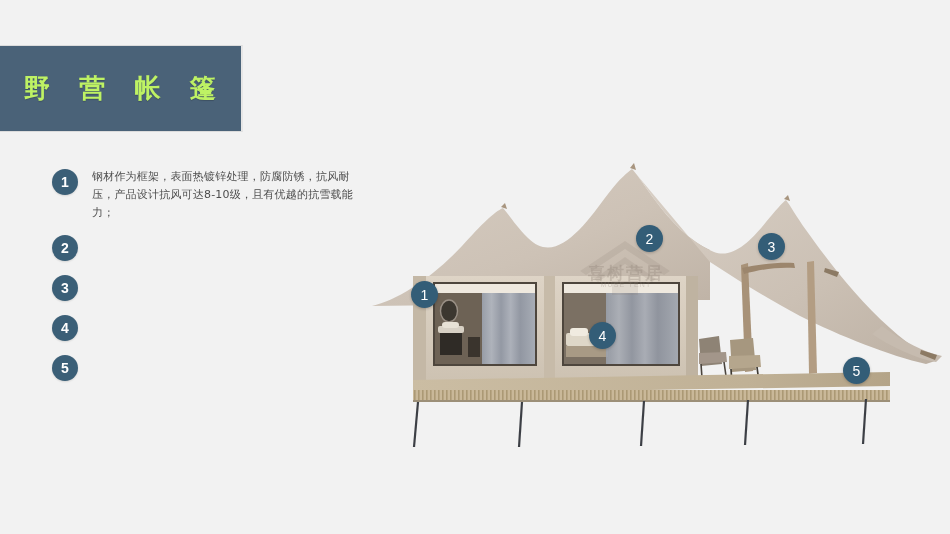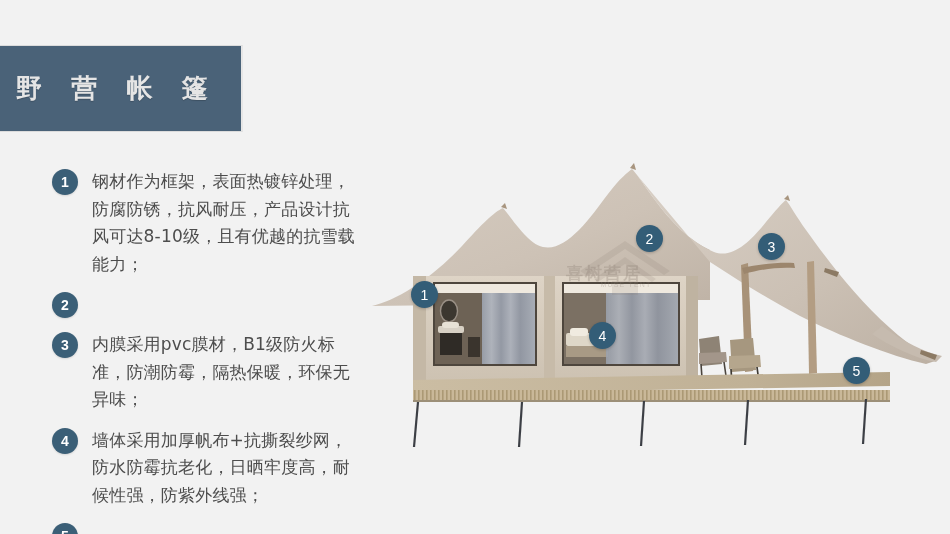--- a/index.html
+++ b/index.html
@@ -16,43 +16,43 @@
   .title-bar{
     position:absolute;left:0;top:45px;width:243px;height:87px;
     background:#4a6278;
     border-top:1px solid #dcdcdc;
     border-right:2px solid #e6e6e6;
     border-bottom:1px solid #dcdcdc;
     box-sizing:border-box;
     display:flex;align-items:center;
   }
   .title-text{
-    color:#e5e5e5;font-size:26px;font-weight:bold;
-    letter-spacing:11px;margin-left:16px;
+    color:#bef264;font-size:26px;font-weight:bold;
+    letter-spacing:11px;margin-left:24px;
     text-shadow:0 1px 1px rgba(0,0,0,.18);
     white-space:nowrap;
   }
 
   
   .feature-list{
     position:absolute;left:52px;top:168px;width:320px;
   }
   .feature-item{
     display:flex;align-items:flex-start;margin-bottom:13px;
   }
   .badge{
     flex:0 0 auto;width:26px;height:26px;border-radius:50%;
     background:#3b5f77;color:#fff;
     font-size:14px;font-weight:bold;
     display:flex;align-items:center;justify-content:center;
     margin-right:14px;margin-top:1px;
     box-shadow:0 1px 2px rgba(0,0,0,.12);
   }
   .feature-text{
-    font-size:17px;line-height:1.62;color:#4d4d4d;
+    font-size:11px;line-height:1.62;color:#4d4d4d;
     font-family:"DejaVu Sans","Liberation Sans",sans-serif;
     letter-spacing:.2px;
     width:270px;
   }
 
   
   .tent-wrap{
     position:absolute;left:370px;top:150px;width:580px;height:310px;
   }
   .tent-svg{position:absolute;left:0;top:0;}
@@ -72,21 +72,21 @@
   #cal4{left:219px;top:172px;}
   #cal5{left:473px;top:207px;}
 
   
   .watermark{
     position:absolute;left:200px;top:85px;width:110px;height:62px;
     opacity:.16;pointer-events:none;
   }
   .wm-label{
     position:absolute;left:196px;top:112px;width:120px;
-    text-align:left;font-size:17px;font-weight:bold;color:#8a7d72;
+    text-align:center;font-size:17px;font-weight:bold;color:#8a7d72;
     opacity:.30;letter-spacing:2px;pointer-events:none;
     font-family:"DejaVu Sans",sans-serif;
   }
   .wm-sub{
     position:absolute;left:196px;top:131px;width:120px;
     text-align:center;font-size:7px;color:#8a7d72;
     opacity:.30;letter-spacing:1.2px;pointer-events:none;
     font-family:"Liberation Sans",sans-serif;
   }
 </style>
@@ -105,26 +105,24 @@
       <div class="badge">1</div>
       <div class="feature-text">钢材作为框架，表面热镀锌处理，防腐防锈，抗风耐压，产品设计抗风可达8-10级，且有优越的抗雪载能力；</div>
     </div>
 
     <div class="feature-item">
       <div class="badge">2</div>
     </div>
 
     <div class="feature-item">
       <div class="badge">3</div>
-      <div class="feature-text">内膜采用pvc膜材，B1级防火标准，防潮防霉，隔热保暖，环保无异味；</div>
     </div>
 
     <div class="feature-item">
       <div class="badge">4</div>
-      <div class="feature-text">墙体采用加厚帆布+抗撕裂纱网，防水防霉抗老化，日晒牢度高，耐候性强，防紫外线强；</div>
     </div>
 
     <div class="feature-item">
       <div class="badge">5</div>
     </div>
 
   </div>
 
   <div class="tent-wrap">
 

